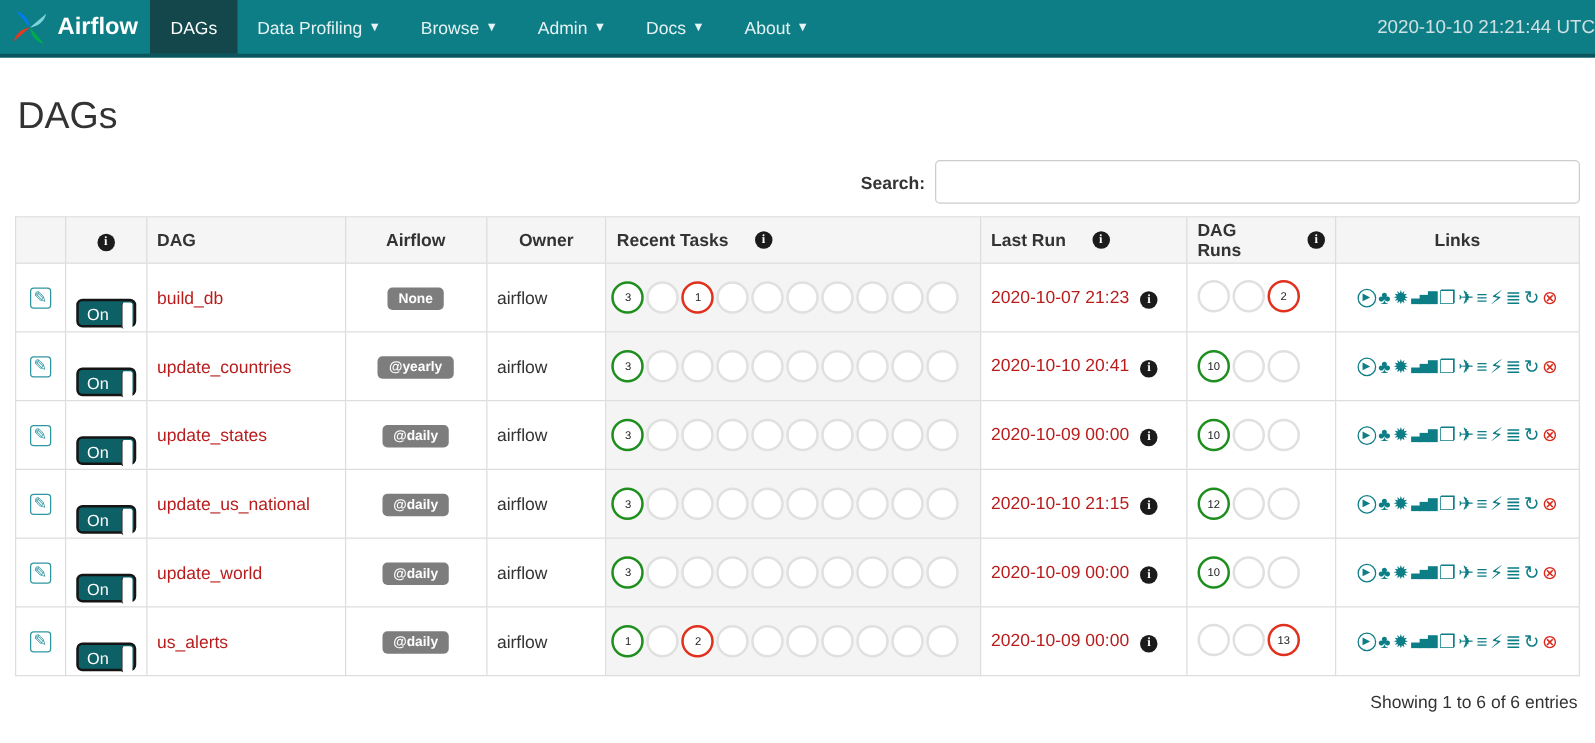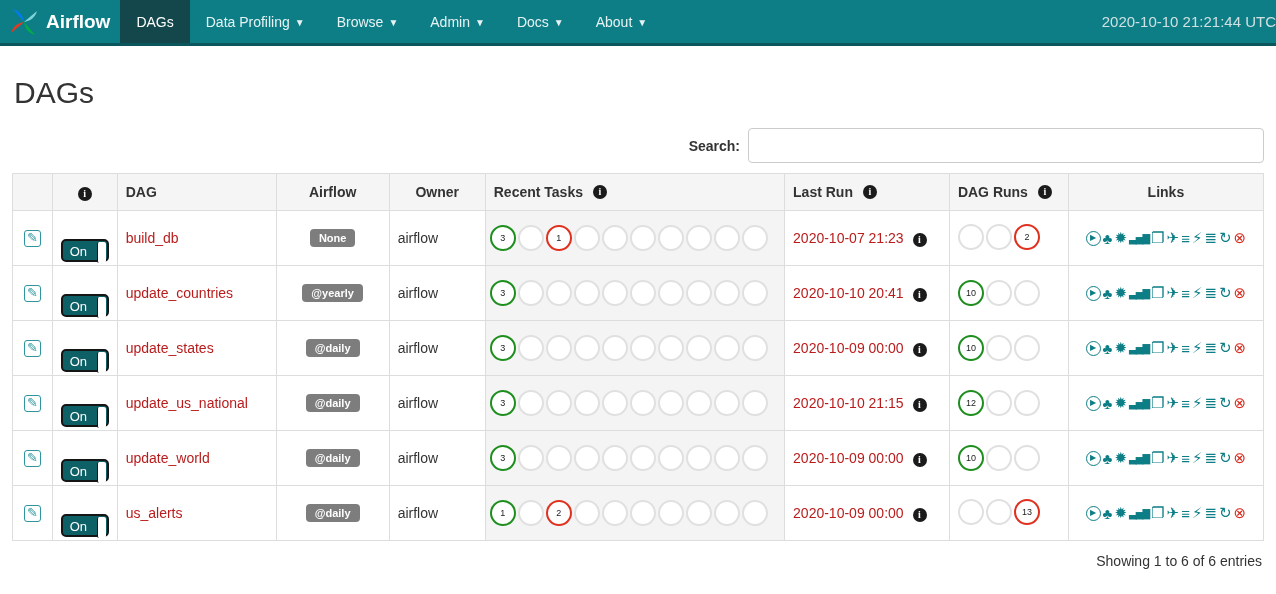--- a/index.html
+++ b/index.html
@@ -29,21 +29,21 @@
                   font-size:14px; padding:0 10px; outline:none; }
 
   
   table { width:100%; border-collapse:collapse; border:1px solid #ddd; font-size:14px; }
   th, td { border:1px solid #ddd; vertical-align:middle; }
   thead th { background:#f5f5f5; font-weight:bold; height:37px; padding:0 8px; text-align:left; }
   thead th.center { text-align:center; }
   tbody td { height:40px; padding:0 8px; background:#fff; }
   td.center { text-align:center; }
   td.recent-cell { background:#f4f4f4; padding:0 4px; }
-  .hdr-with-icon { display:inline-flex; align-items:center; gap:10px; }
+  .hdr-with-icon { display:inline-flex; align-items:center; gap:21px; }
 
   .info-icon { display:inline-block; width:14px; height:14px; border-radius:50%;
                background:#1b1b1b; color:#fff; font-size:10px; font-weight:bold;
                text-align:center; line-height:14px;
                font-family:"Liberation Serif","DejaVu Serif",serif; }
 
   .edit-icon { color:#2f96a0; font-size:13px; display:inline-block; width:17px; height:17px;
                border:1.5px solid #2f96a0; border-radius:3px; line-height:14px;
                text-align:center; cursor:pointer; }
 

